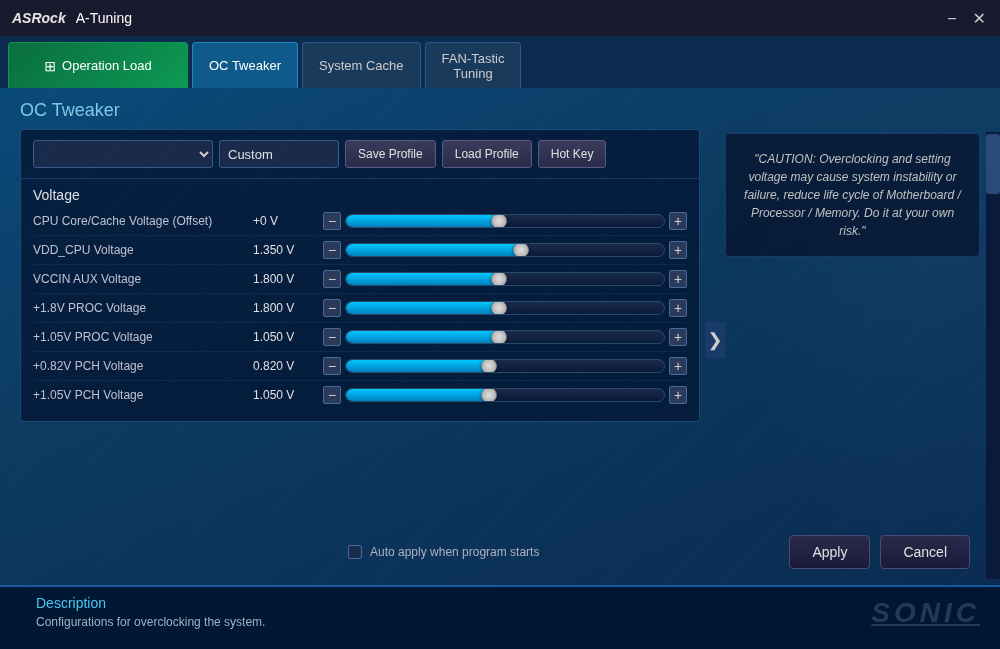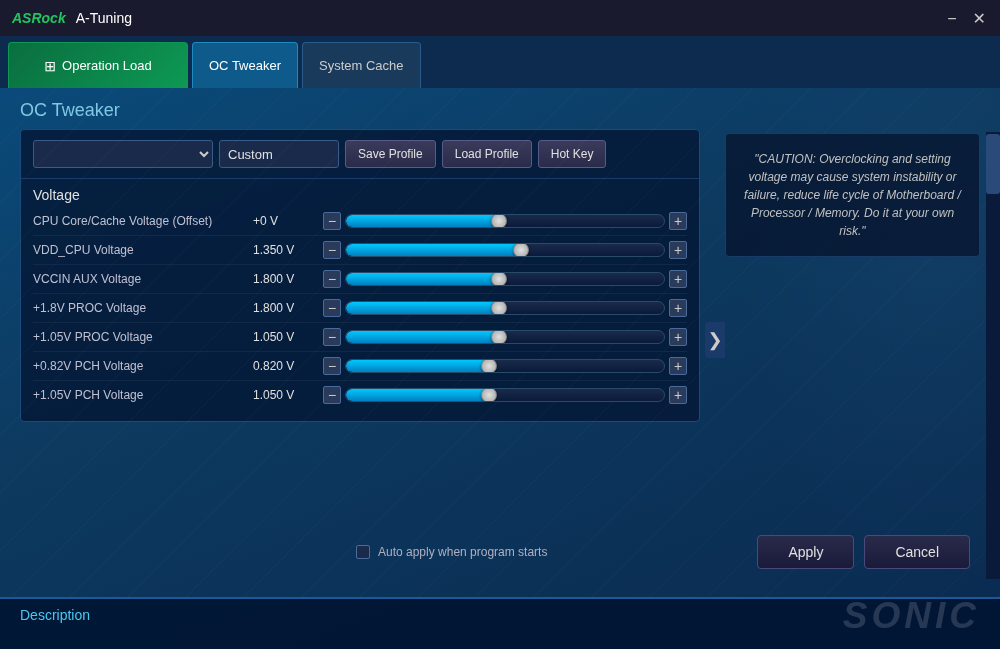--- a/index.html
+++ b/index.html
@@ -20,21 +20,21 @@
       align-items: center;
       padding: 0 12px;
       position: relative;
     }
     .title-bar-logo {
       color: #fff;
       font-size: 14px;
       font-weight: bold;
       font-style: italic;
     }
-    .title-bar-logo span.as { color: #22c55e; }
+    .title-bar-logo span.as { color: #e5e5e5; }
     .title-bar-app {
       color: #fff;
       font-size: 14px;
       margin-left: 10px;
     }
     .title-bar-controls {
       position: absolute;
       right: 10px;
       top: 50%;
       transform: translateY(-50%);
@@ -339,21 +339,21 @@
     }
 
     .action-buttons {
       position: absolute;
       bottom: 70px;
       right: 30px;
       display: flex;
       gap: 10px;
     }
     .action-btn {
-      padding: 8px 30px;
+      padding: 8px 22px;
       font-size: 14px;
       cursor: pointer;
       border-radius: 4px;
       border: none;
       font-weight: normal;
     }
     .apply-btn {
       background: linear-gradient(180deg, #2a2a4a, #1a1a3a);
       color: #e0e0e0;
       border: 1px solid #4a4a7a;
@@ -363,45 +363,46 @@
       color: #e0e0e0;
       border: 1px solid #4a4a7a;
     }
 
     
     .description-bar {
       position: absolute;
       bottom: 0;
       left: 0;
       right: 0;
-      height: 52px;
+      height: 64px;
       background: rgba(0, 20, 50, 0.9);
       border-top: 2px solid #1a5a9a;
-      padding: 8px 20px;
+      padding: 8px 36px;
     }
     .description-title {
       color: #4ac8f0;
       font-size: 14px;
       margin-bottom: 4px;
     }
     .description-text {
       color: #a0b0c0;
       font-size: 12px;
     }
 
     
     .sonic-watermark {
       position: absolute;
-      bottom: 12px;
+      bottom: 20px;
       right: 20px;
       color: rgba(255,255,255,0.15);
-      font-size: 37px;
+      font-size: 28px;
       font-weight: bold;
       letter-spacing: 4px;
       font-style: italic;
+      text-decoration: underline;
     }
   </style>
 </head>
 <body>
 
 <div class="title-bar">
   <div class="title-bar-logo">
     <span class="as">ASRock</span>
   </div>
   <div class="title-bar-app">A-Tuning</div>
@@ -414,20 +415,23 @@
 <div class="nav-bar">
   <div class="nav-tab operation-mode">
     <span class="tab-icon">⊞</span>
     <span>Operation Load</span>
   </div>
   <div class="nav-tab active">
     <span>OC Tweaker</span>
   </div>
   <div class="nav-tab">
     <span>System Cache</span>
+  </div>
+  <div class="nav-tab">
+    <span>FAN-Tastic<br>Tuning</span>
   </div>
 </div>
 
 <div class="main-content">
   <div class="dragon-bg"></div>
 
   <div class="page-title">OC Tweaker</div>
 
   <div class="oc-panel" style="margin-right: 300px;">
 
@@ -530,21 +534,21 @@
           <div class="slider-fill" style="width: 45%;">
             <div class="slider-thumb"></div>
           </div>
         </div>
         <div class="slider-btn">+</div>
       </div>
     </div>
       </div>
   </div>
 
-  <div class="auto-apply-row" style="position: absolute; bottom: 80px; left: 16px; padding-left: 340px;">
+  <div class="auto-apply-row" style="position: absolute; bottom: 80px; left: 8px; padding-left: 340px;">
     <div class="checkbox"></div>
     <span class="auto-apply-label">Auto apply when program starts</span>
   </div>
 
   <div class="right-panel" style="position: absolute; right: 20px; top: 45px; width: 255px;">
     <div class="caution-box">
       <em>"CAUTION: Overclocking and setting voltage may cause system instability or failure, reduce life cycle of Motherboard / Processor / Memory. Do it at your own risk."</em>
     </div>
   </div>
 
@@ -556,16 +560,17 @@
     <div class="scrollbar-thumb" style="width: 100%; height: 60px; background: #2a4a7a; border-radius: 3px; margin-top: 2px;"></div>
   </div>
 
   <div class="action-buttons" style="position: absolute; bottom: 80px; right: 30px; display: flex; gap: 10px;">
     <button class="action-btn apply-btn">Apply</button>
     <button class="action-btn cancel-btn">Cancel</button>
   </div>
 
   <div class="description-bar">
     <div class="description-title">Description</div>
+    <div class="description-text">Configurations for overclocking the system.</div>
     <div class="sonic-watermark">SONIC</div>
   </div>
 
 </div>
 
 </body></html>

